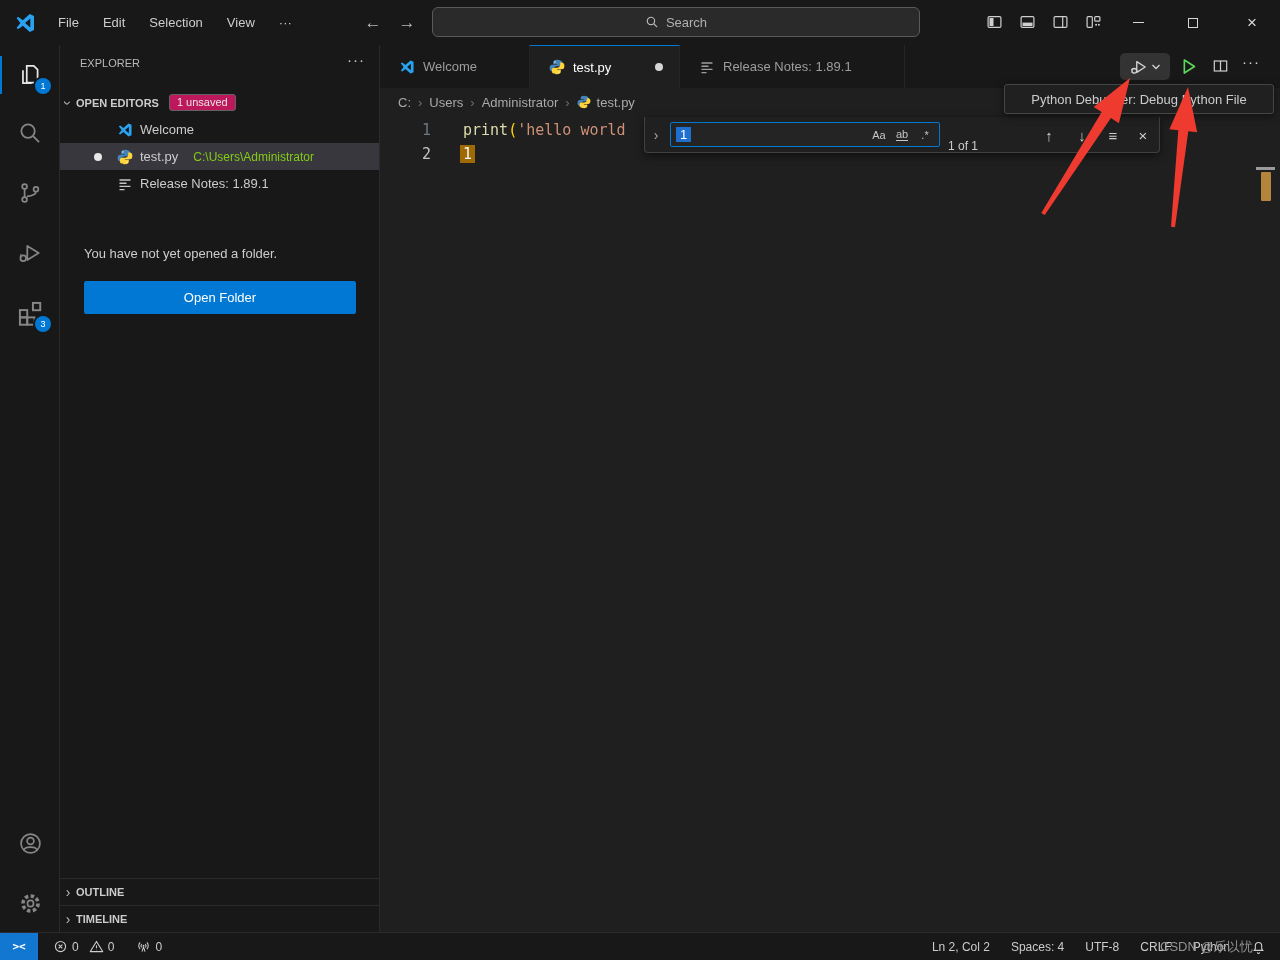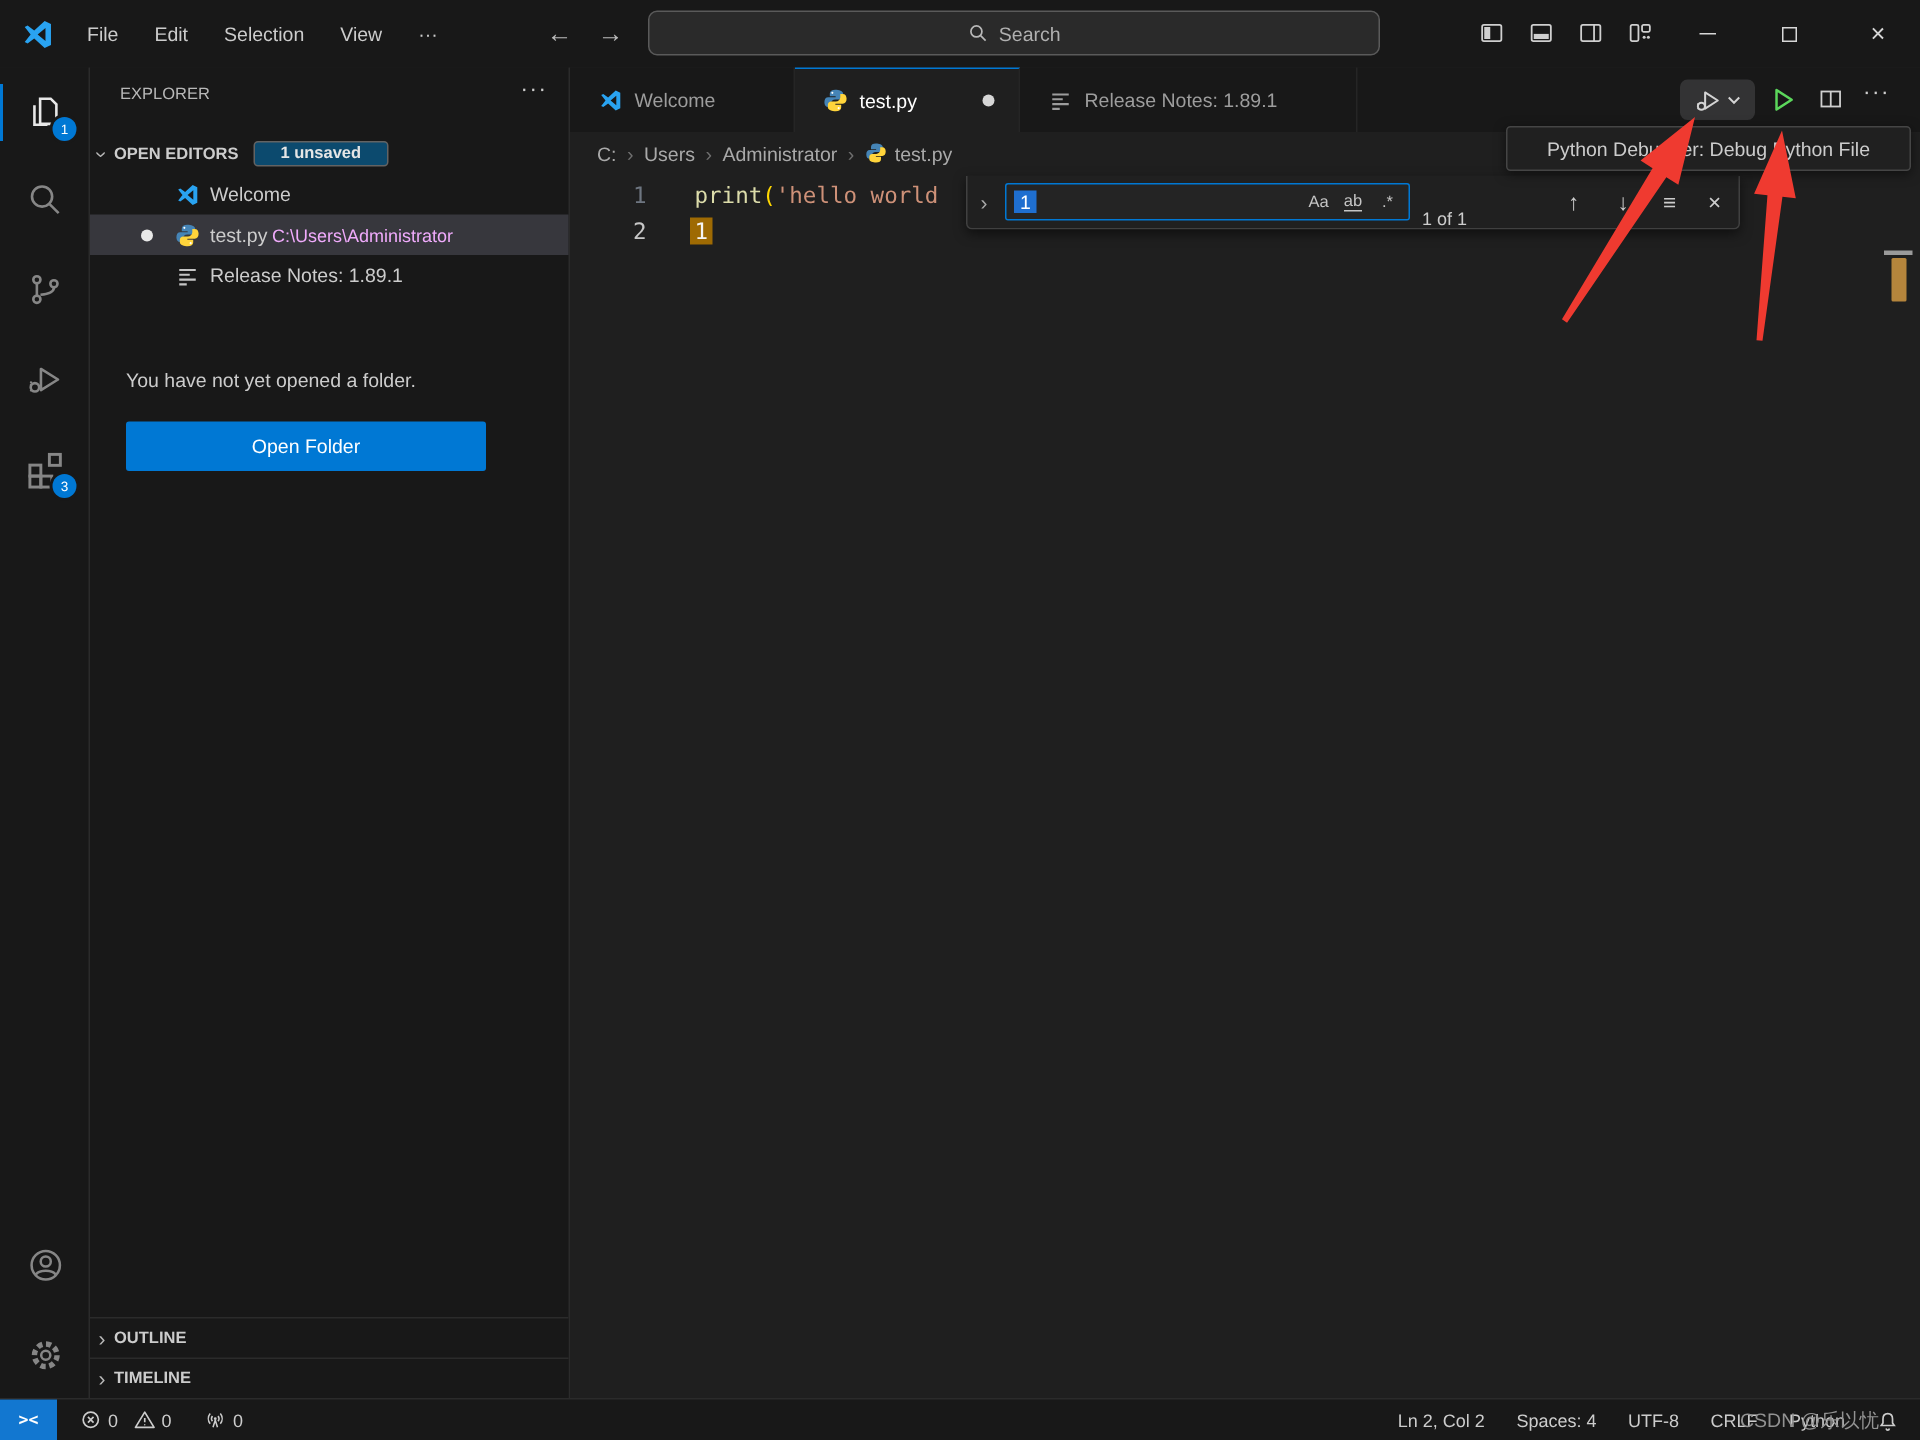--- a/index.html
+++ b/index.html
@@ -40,30 +40,30 @@
   }
 
   
   .sidebar { position:absolute; left:60px; top:45px; width:320px; height:887px; background:#181818; border-right:1px solid #2b2b2b; }
   .sb-header { position:absolute; left:0; top:0; width:100%; height:35px; display:flex; align-items:center; }
   .sb-title { margin-left:20px; font-size:11px; color:#b8b8b8; }
   .sb-more { position:absolute; right:14px; top:6px; font-size:15px; letter-spacing:1px; color:#cccccc; }
   .section-header { position:absolute; left:0; width:100%; height:25px; display:flex; align-items:center; font-size:11px; font-weight:700; color:#cccccc; }
   .chev { display:inline-block; width:16px; text-align:center; font-size:14px; font-weight:400; color:#b8b8b8; }
   .chev.down { transform:rotate(90deg); }
-  .unsaved-badge { margin-left:10px; background:#0c4a6e; border:1px solid #636363; border-radius:3px; padding:1px 17px 2px; font-size:11px; font-weight:700; color:#e6e6e6; }
+  .unsaved-badge { margin-left:10px; background:#be185d; border:1px solid #636363; border-radius:3px; padding:1px 7px 2px; font-size:11px; font-weight:400; color:#e6e6e6; }
   .oe-row { position:absolute; left:0; width:100%; height:27px; display:flex; align-items:center; color:#cccccc; }
   .oe-row.selected { background:#37373d; }
   .oe-dot { position:absolute; left:34px; width:8px; height:8px; border-radius:50%; background:#e8e8e8; }
   .oe-icon { position:absolute; left:57px; width:16px; height:16px; }
   .oe-label { position:absolute; left:80px; white-space:nowrap; }
-  .oe-path { color:#f0abfc; font-size:12px; margin-left:3px; }
+  .oe-path { color:#84cc16; font-size:12px; margin-left:15px; }
   .nf-msg { position:absolute; left:24px; width:274px; color:#cccccc; line-height:21px; }
   .open-folder-btn {
-    position:absolute; left:24px; top:236px; width:240px; height:33px; background:#0078d4; border:none;
+    position:absolute; left:24px; top:236px; width:272px; height:33px; background:#0078d4; border:none;
     border-radius:2px; color:#ffffff; font-size:13px; font-family:inherit; display:flex; align-items:center; justify-content:center;
   }
   .nf-note { position:absolute; left:24px; top:288px; width:274px; line-height:23px; color:#cccccc; }
   .link { color:#4daafc; }
   .bottom-section { border-top:1px solid #2b2b2b; background:#181818; }
 
   
   .editor { position:absolute; left:380px; top:45px; width:900px; height:887px; background:#1f1f1f; }
   .tabbar { position:absolute; left:0; top:0; width:100%; height:43px; background:#181818; }
   .tab { position:absolute; top:0; height:43px; display:flex; align-items:center; border-right:1px solid #252525; color:#9d9d9d; }

